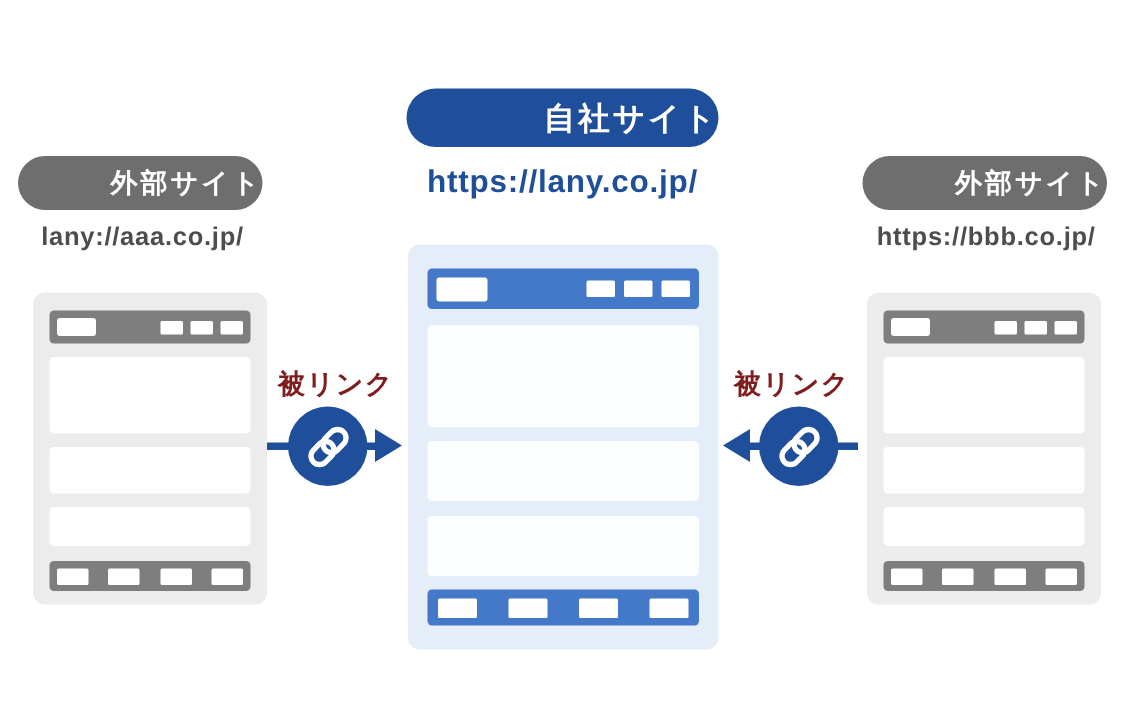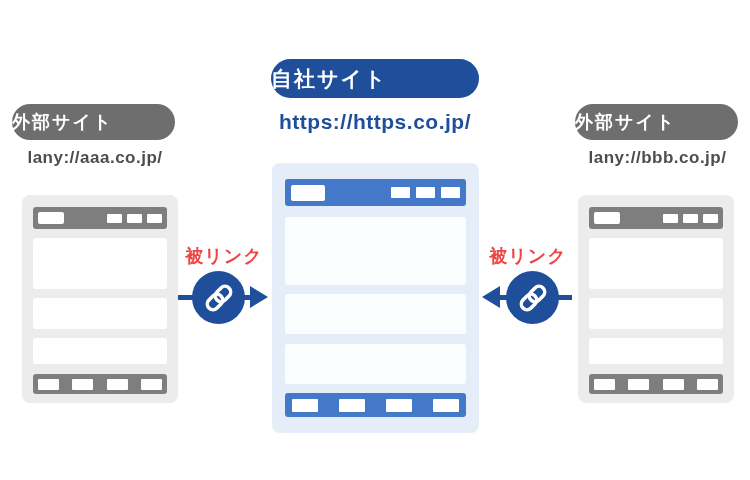--- a/index.html
+++ b/index.html
@@ -3,21 +3,21 @@
 <meta charset="utf-8">
 <style>
   html,body{margin:0;padding:0;}
   body{
     width:750px;height:480px;position:relative;overflow:hidden;
     background:#ffffff;
     font-family:"Liberation Sans","DejaVu Sans",sans-serif;
   }
   
   .pill{
-    position:absolute;display:flex;align-items:center;justify-content:flex-start;
+    position:absolute;display:flex;align-items:center;justify-content:flex-end;
     color:#fff;font-weight:bold;border-radius:50px;letter-spacing:2px;
   }
   #center-pill{left:271px;top:59px;width:208px;height:39px;background:#1f4e9b;font-size:21px;}
   #left-pill{left:12px;top:104px;width:163px;height:36px;background:#6e6e6e;font-size:18px;}
   #right-pill{left:575px;top:104px;width:163px;height:36px;background:#6e6e6e;font-size:18px;}
   
   .url{position:absolute;font-weight:bold;text-align:center;letter-spacing:0.5px;}
   #center-url{left:252px;top:110px;width:246px;font-size:21px;color:#1f4e9b;}
   #left-url{left:0px;top:148px;width:190px;font-size:17px;color:#4d4d4d;}
   #right-url{left:565px;top:148px;width:185px;font-size:17px;color:#4d4d4d;}
@@ -50,21 +50,21 @@
   #center-card .row3{height:40px;margin-bottom:9px;}
   .bar.footer{justify-content:space-between;margin-bottom:0;}
   .gray-card .bar.footer{height:20px;padding:0 5px;}
   #center-card .bar.footer{height:24px;padding:0 7px;}
   .footer-rect{background:#fff;border-radius:1px;}
   .gray-card .footer-rect{width:21px;height:11px;}
   #center-card .footer-rect{width:26px;height:13px;}
   
   .arrow-label{
     position:absolute;top:244px;width:104px;text-align:center;
-    color:#ef4444;font-weight:bold;font-size:18px;letter-spacing:1px;
+    color:#7f1d1d;font-weight:bold;font-size:18px;letter-spacing:1px;
   }
   #left-arrow-label{left:172px;}
   #right-arrow-label{left:476px;}
   .arrow-line{position:absolute;top:295px;height:5px;background:#1f4e9b;}
   #left-arrow-line{left:178px;width:74px;}
   #right-arrow-line{left:498px;width:74px;}
   .arrow-head{position:absolute;top:286px;width:0;height:0;border-top:11px solid transparent;border-bottom:11px solid transparent;}
   #left-arrow-head{left:250px;border-left:18px solid #1f4e9b;}
   #right-arrow-head{left:482px;border-right:18px solid #1f4e9b;}
   .link-circle{
@@ -73,31 +73,31 @@
   }
   #left-link-circle{left:192px;}
   #right-link-circle{left:506px;}
 </style>
 </head>
 <body>
 
 <div class="pill" id="center-pill">
   <span>自社サイト</span>
 </div>
-<div class="url" id="center-url">https://https.co.jp/</div>
+<div class="url" id="center-url">https://lany.co.jp/</div>
 
 <div class="pill" id="left-pill">
   <span>外部サイト</span>
 </div>
 <div class="url" id="left-url">lany://aaa.co.jp/</div>
 
 <div class="pill" id="right-pill">
   <span>外部サイト</span>
 </div>
-<div class="url" id="right-url">lany://bbb.co.jp/</div>
+<div class="url" id="right-url">https://bbb.co.jp/</div>
 
 <div class="site-card gray-card" id="left-card">
   <div class="bar">
     <div class="logo-rect"></div>
     <div class="nav-rects">
       <div class="nav-rect"></div>
       <div class="nav-rect"></div>
       <div class="nav-rect"></div>
     </div>
   </div>

